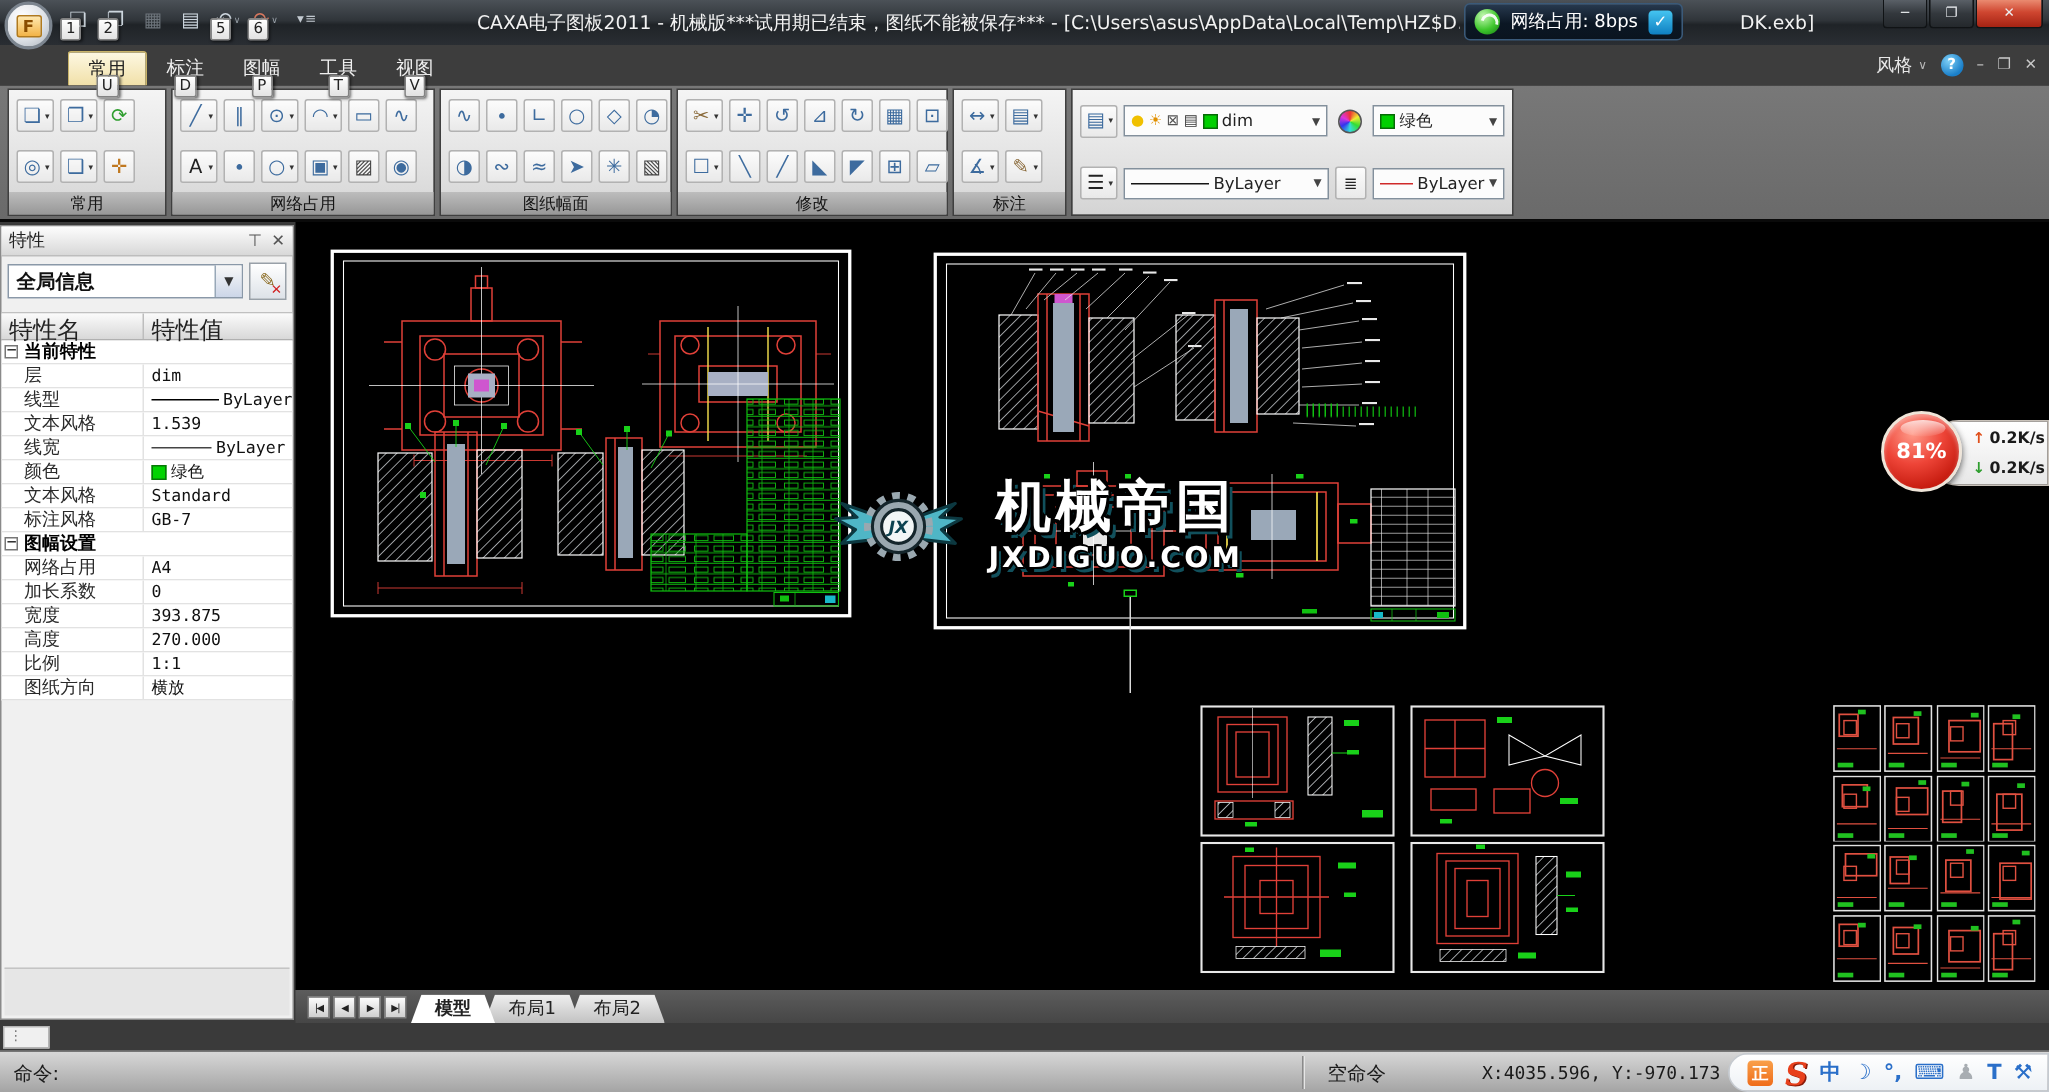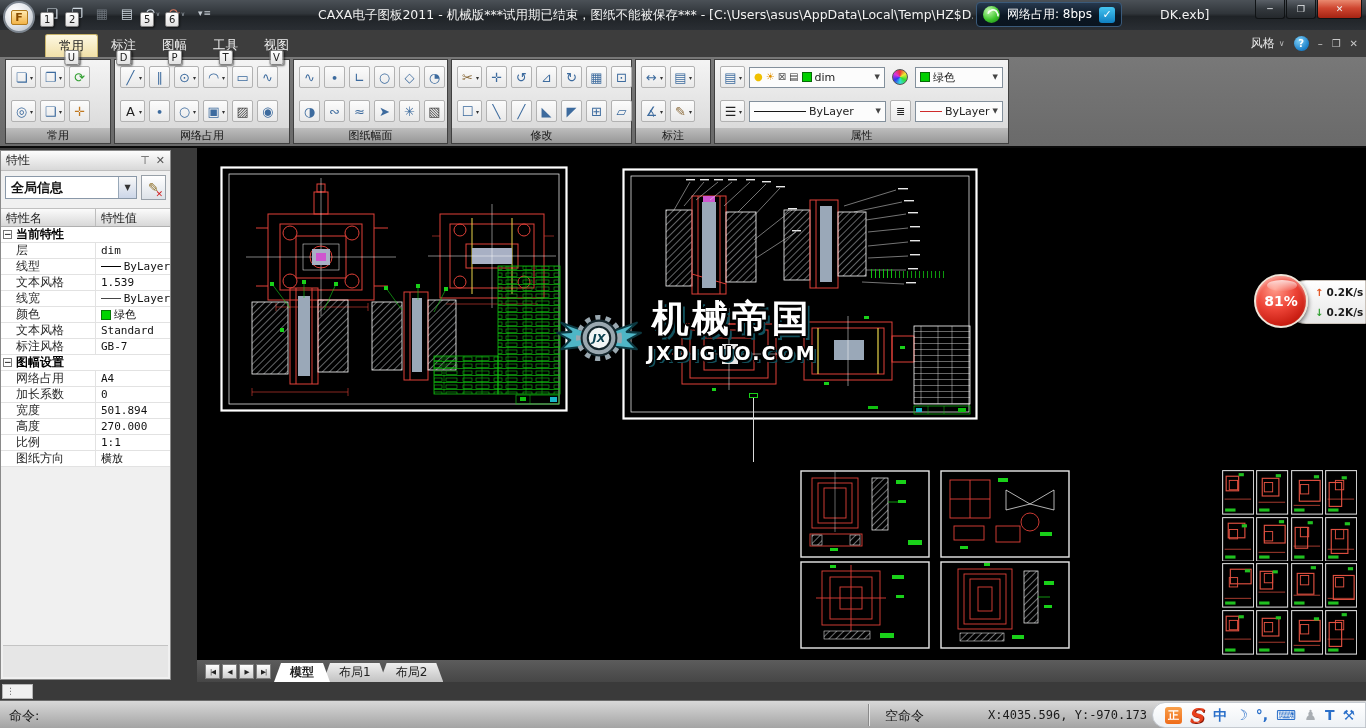--- a/index.html
+++ b/index.html
@@ -49,53 +49,53 @@
 .combo .cdd{font-size:7px;color:#444;margin-left:auto;}
 .sq{display:inline-block;width:10px;height:10px;border:1px solid #066a06;background:#00cf00;flex:none;}
 .lineb{display:inline-block;width:52px;border-top:1.3px solid #151515;}
 .liner{display:inline-block;width:48px;border-top:1.3px solid #cf2a2a;}
 .cwheel{width:16px;height:16px;border-radius:50%;border:1px solid #555;background:conic-gradient(#e33,#ee3,#3d3,#3dd,#33e,#d3d,#e33);flex:none;margin:0 3px;}
 .mini-ic{font-size:10px;line-height:1;}
 
 
 #main{position:absolute;left:0;top:148px;width:1366px;height:534px;background:#3a3a3a;}
 
-.props{position:absolute;left:0;top:2px;width:171px;height:530px;background:#f0f0f0;border:1px solid #8a8a8a;display:flex;flex-direction:column;}
+.props{position:absolute;left:0;top:2px;width:196px;height:530px;background:#f0f0f0;border:1px solid #8a8a8a;display:flex;flex-direction:column;}
 .props-title{height:20px;display:flex;align-items:center;padding:0 5px;background:linear-gradient(#fdfdfd,#d8d8d8);border-bottom:1px solid #bdbdbd;font-size:12px;color:#222;gap:6px;}
 .props-title .sp{flex:1;}
 .ptool{color:#555;font-size:11px;line-height:1;}
 .props-select-row{display:flex;align-items:center;gap:4px;padding:4px 4px 3px 4px;}
 .pselect{flex:1;display:flex;height:23px;border:1px solid #8a98a8;background:#fff;align-items:center;}
 .pselect .txt{flex:1;font-size:13px;font-weight:bold;padding:0 5px;color:#111;}
 .pselect .arrow{width:18px;height:100%;background:linear-gradient(#f8f8f8,#ccd6e8);border-left:1px solid #98a8b8;display:flex;align-items:center;justify-content:center;font-size:8px;color:#333;}
 .pedit{width:25px;height:25px;border:1px solid #98a0a8;background:linear-gradient(#ffffff,#dde2e8);display:flex;align-items:center;justify-content:center;position:relative;font-size:13px;color:#8a6a20;}
 .pedit .rx{position:absolute;right:2px;bottom:0px;color:#d02020;font-size:9px;font-weight:bold;}
 .ptable{margin-top:5px;border-top:1px solid #c0c0c0;}
-.phead{display:flex;height:18px;background:linear-gradient(#fbfbfb,#d8d8d8);border-bottom:1px solid #b0b0b0;font-size:12px;color:#222;}
+.phead{display:flex;height:18px;background:linear-gradient(#fbfbfb,#d8d8d8);border-bottom:1px solid #b0b0b0;font-size:16px;color:#222;}
 .phead .c1{width:95px;border-right:1px solid #bdbdbd;padding:1px 5px;}
 .phead .c2{flex:1;padding:1px 5px;}
 .prow{display:flex;height:16px;background:#fff;border-bottom:1px solid #e2e2e2;font-size:12px;align-items:center;}
 .prow .pname{width:95px;padding-left:15px;border-right:1px solid #e2e2e2;color:#2a2a2a;white-space:nowrap;overflow:hidden;height:100%;display:flex;align-items:center;}
 .prow .pval{flex:1;padding-left:5px;font-family:"DejaVu Sans Mono","Liberation Mono",monospace;font-size:11px;color:#111;display:flex;align-items:center;gap:3px;white-space:nowrap;overflow:hidden;}
 .pgroup{font-weight:bold;}
 .pgroup .collapse{width:9px;height:9px;border:1px solid #777;margin:0 4px 0 2px;font-size:9px;line-height:7px;text-align:center;color:#333;background:#fff;flex:none;}
 .lswatch{display:inline-block;width:46px;border-top:1.4px solid #000;}
 .lswatch.thin{width:40px;border-top:1px solid #444;}
 .cswatch{display:inline-block;width:10px;height:10px;background:#00d400;border:1px solid #077707;}
 .props-footer{margin-top:auto;height:32px;background:#e6e6e6;border-top:1px solid #c4c4c4;margin-left:2px;margin-right:2px;margin-bottom:2px;}
 
 
 .canvas{position:absolute;left:197px;top:0;width:1169px;height:512px;background:#000;overflow:hidden;}
 .sheet{position:absolute;}
 svg.cad{width:100%;height:100%;display:block;}
 .dropline{position:absolute;left:556px;top:250px;width:1px;height:64px;background:#dadada;}
 .droptick{position:absolute;left:552px;top:245px;width:9px;height:5px;border:1px solid #19d119;}
 
 
-.watermark{position:absolute;left:358px;top:152px;width:300px;height:102px;display:flex;gap:4px;z-index:6;}
+.watermark{position:absolute;left:358px;top:152px;width:300px;height:102px;display:flex;align-items:center;gap:16px;z-index:6;}
 .wm-logo{width:88px;height:76px;flex:none;}
 .wm-text{display:flex;flex-direction:column;align-items:center;}
 .wm-title{font-size:37px;font-weight:bold;color:#fff;letter-spacing:3px;line-height:1.05;
  text-shadow:-2px 0 #000,2px 0 #000,0 -2px #000,0 2px #000,-2px -2px #000,2px 2px #000,-2px 2px #000,2px -2px #000,4px 4px 0 #11505c;}
 .wm-sub{font-size:19px;font-weight:bold;color:#fff;letter-spacing:2px;margin-top:3px;
  text-shadow:-1.5px 0 #000,1.5px 0 #000,0 -1.5px #000,0 1.5px #000,-1.5px -1.5px #000,1.5px 1.5px #000,3px 3px 0 #11505c;}
 
 
 .netball{position:absolute;left:1057px;top:126px;width:112px;height:56px;z-index:8;}
 .nb-pill{position:absolute;left:30px;top:6px;width:82px;height:44px;background:linear-gradient(#ffffff,#e7e7e7);border:1px solid #c9c2ba;border-radius:22px 0 0 22px;padding:5px 2px 5px 30px;display:flex;flex-direction:column;justify-content:space-between;font-size:10.5px;font-weight:bold;color:#1a1a1a;}
@@ -244,21 +244,20 @@
         </span>
         <span class="rbtn">
             <span class="g" style="color:#222;font-size:11px">≣</span>
           </span>
         <span class="combo" style="width:88px">
           <span class="liner"></span>
           <span>ByLayer</span>
           <span class="cdd">▼</span>
         </span>
       </div>
-      <div class="glabel">属性</div>
     </div>
   <div class="rgroup" style="left: 5px; width: 106px;">
         <div class="rrow">
           <div class="rbtn">
             <span class="g">❏</span>
             <span class="dd">▾</span>
           </div>
           <div class="rbtn">
             <span class="g">❐</span>
             <span class="dd">▾</span>
@@ -536,21 +535,21 @@
             </div>
             <div class="prow">
               <span class="pname">加长系数</span>
               <span class="pval">
                 <span>0</span>
               </span>
             </div>
             <div class="prow">
               <span class="pname">宽度</span>
               <span class="pval">
-                <span>501.894</span>
+                <span>393.875</span>
               </span>
             </div>
             <div class="prow">
               <span class="pname">高度</span>
               <span class="pval">
                 <span>270.000</span>
               </span>
             </div>
             <div class="prow">
               <span class="pname">比例</span>

